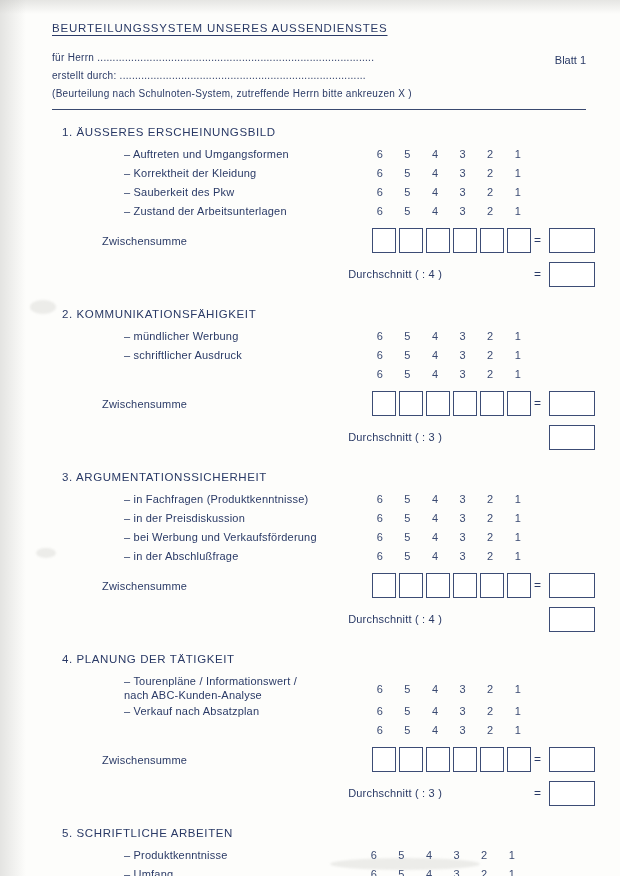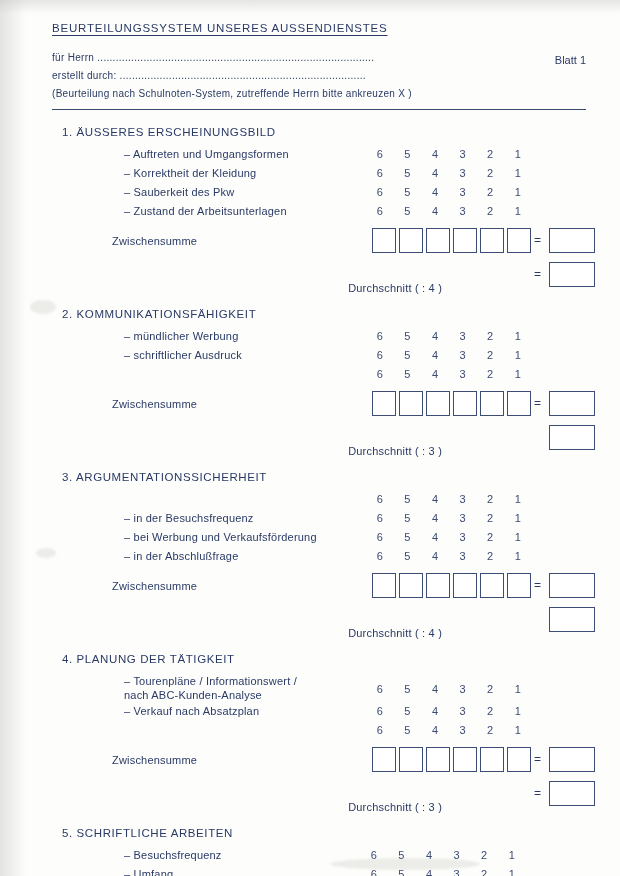--- a/index.html
+++ b/index.html
@@ -106,21 +106,21 @@
     width: 12px;
     text-align: center;
   }
   .subtotal-row {
     position: relative;
     height: 30px;
     margin-top: 5px;
   }
   .subtotal-label {
     position: absolute;
-    left: 60px;
+    left: 50px;
     top: 7px;
     font-size: 11px;
     color: #2a3a66;
     letter-spacing: 0.2px;
   }
   .boxes {
     position: absolute;
     left: 320px;
     top: 0;
     display: flex;
@@ -149,21 +149,21 @@
     background: #ffffff;
   }
   .avg-row {
     position: relative;
     height: 30px;
     margin-top: 4px;
   }
   .avg-label {
     position: absolute;
     right: 150px;
-    top: 20px;
+    top: 6px;
     font-size: 11px;
     color: #2a3a66;
     letter-spacing: 0.2px;
     white-space: nowrap;
   }
   .avg-eq {
     position: absolute;
     left: 482px;
     top: 5px;
     font-size: 12px;
@@ -342,31 +342,32 @@
         <div class="avg-row">
           <div class="avg-label">Durchschnitt ( : 3 )</div>
           <div class="avg-box"></div>
         </div>
       </div>
 
       <div class="section">
         <div class="section-title">3. ARGUMENTATIONSSICHERHEIT</div>
 
         <div class="crit-row">
-          <div class="scale">
-            <span>6</span>
-            <span>5</span>
-            <span>4</span>
-            <span>3</span>
-            <span>2</span>
-            <span>1</span>
-          </div>
-        </div>
-        <div class="crit-row">
-          <div class="crit-label">– in der Besuchsfrequenz</div>
+          <div class="crit-label">– in Fachfragen (Produktkenntnisse)</div>
+          <div class="scale">
+            <span>6</span>
+            <span>5</span>
+            <span>4</span>
+            <span>3</span>
+            <span>2</span>
+            <span>1</span>
+          </div>
+        </div>
+        <div class="crit-row">
+          <div class="crit-label">– in der Preisdiskussion</div>
           <div class="scale">
             <span>6</span>
             <span>5</span>
             <span>4</span>
             <span>3</span>
             <span>2</span>
             <span>1</span>
           </div>
         </div>
         <div class="crit-row">
@@ -467,21 +468,21 @@
           <div class="avg-label">Durchschnitt ( : 3 )</div>
           <div class="avg-eq">=</div>
           <div class="avg-box"></div>
         </div>
       </div>
 
       <div class="section">
         <div class="section-title">5. SCHRIFTLICHE ARBEITEN</div>
 
         <div class="crit-row">
-          <div class="crit-label">– Besuchsfrequenz</div>
+          <div class="crit-label">– Produktkenntnisse</div>
           <div class="scale" style="left:316px;">
             <span>6</span>
             <span>5</span>
             <span>4</span>
             <span>3</span>
             <span>2</span>
             <span>1</span>
           </div>
         </div>
         <div class="crit-row">

